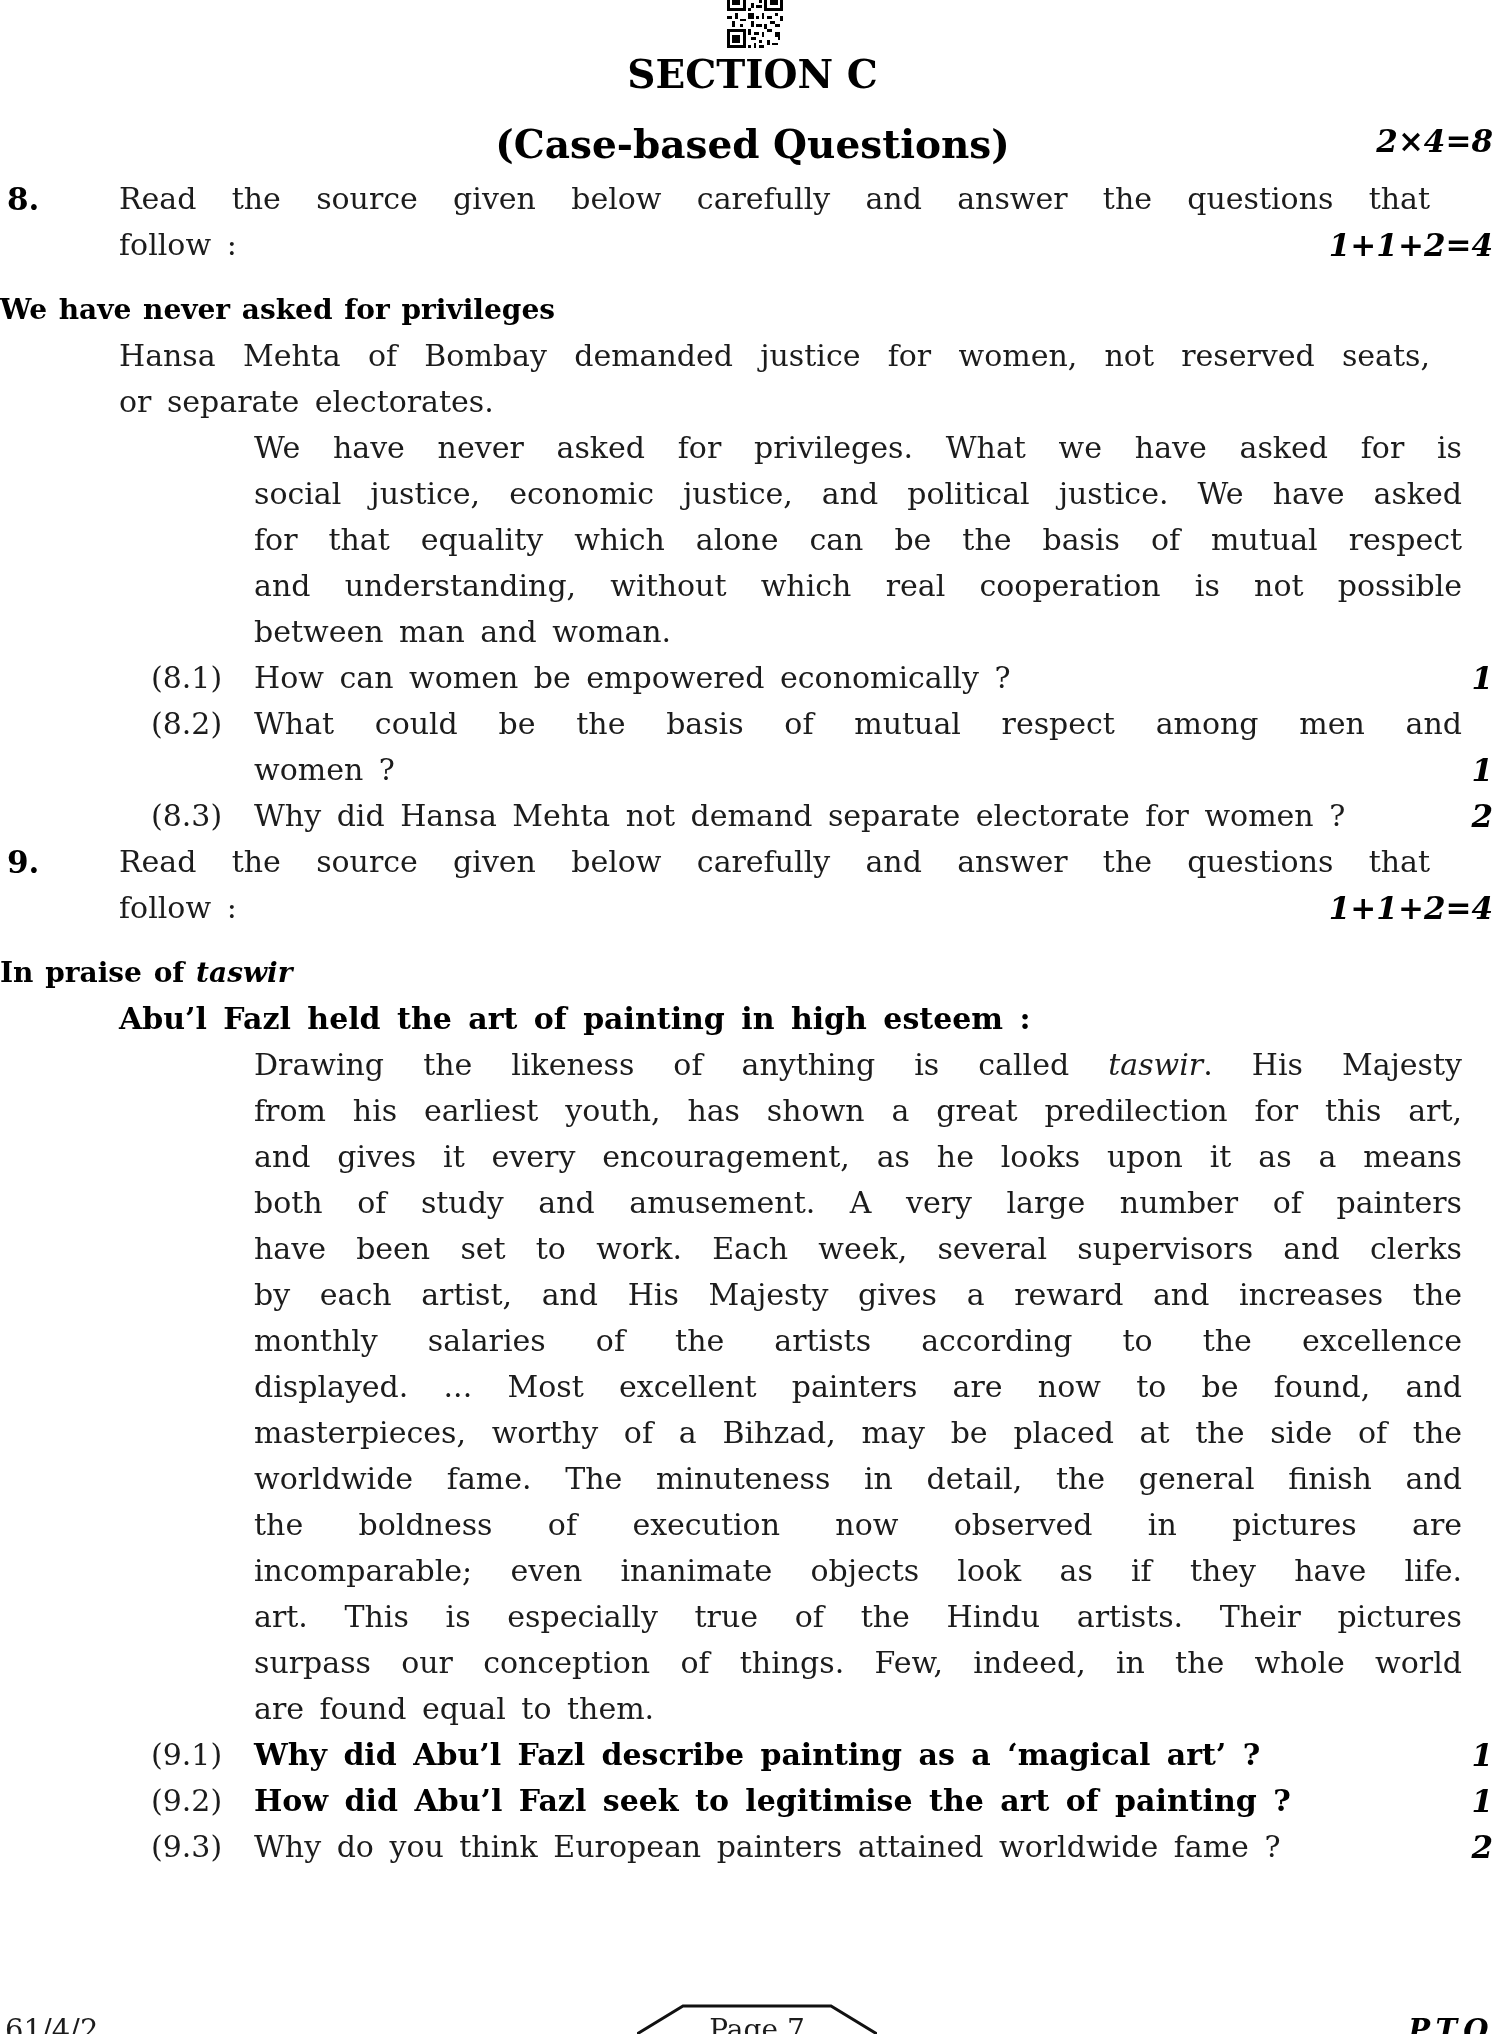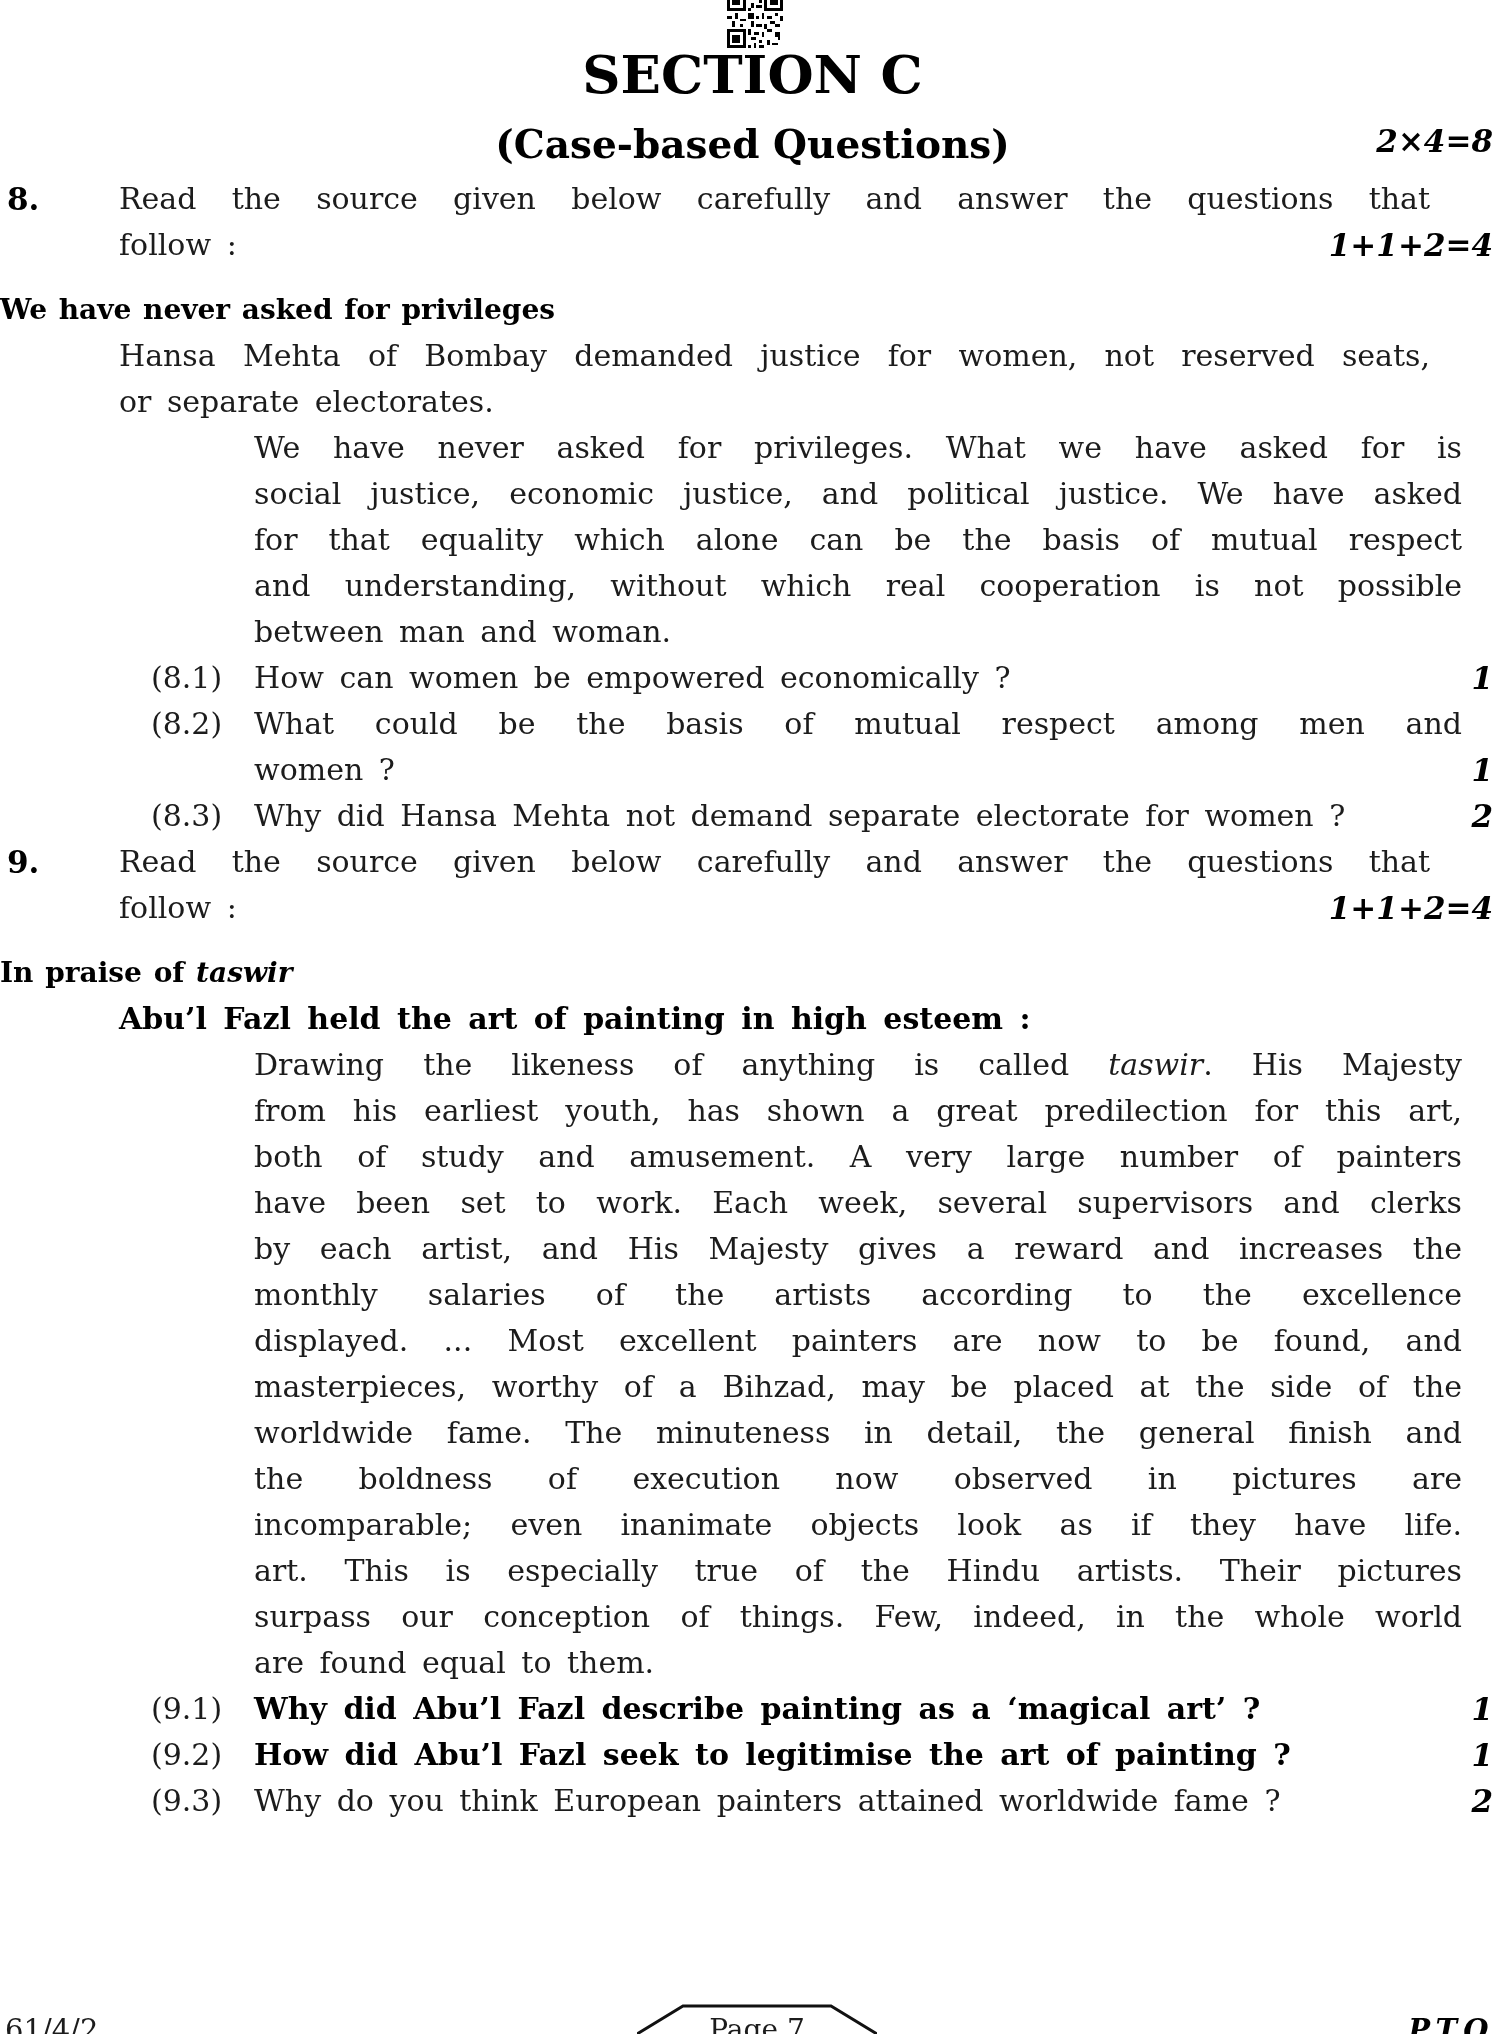--- a/index.html
+++ b/index.html
@@ -9,21 +9,21 @@
     margin:0 auto;
     background:#ffffff;
     overflow:hidden;
     font-family:"DejaVu Serif","Liberation Serif",serif;
     color:#1c1c1c;
   }
   .qr-row { position:relative; height:48px; }
   .qr-row svg { position:absolute; left:727px; top:-8px; }
   .section-title {
     margin-top:2px; text-align:center;
-    font-size:53px; font-weight:bold; line-height:48px; color:#000;
+    font-size:39px; font-weight:bold; line-height:48px; color:#000;
   }
   .subtitle-row {
     position:relative; margin-top:20px;
     text-align:center; font-size:39px; font-weight:bold; line-height:52px; color:#000;
   }
   .subtitle-row .marks { bottom:6px; top:auto; }
   .content { margin-top:6px; }
   .row {
     position:relative; display:flex;
     width:1505px; box-sizing:border-box;
@@ -218,20 +218,25 @@
       <div class="tx2 jl">Drawing the likeness of anything is called <i>taswir</i>. His Majesty</div>
     </div>
     <div class="row">
       <div class="g1"></div>
         <div class="g2"></div>
       <div class="tx2 jl">from his earliest youth, has shown a great predilection for this art,</div>
     </div>
     <div class="row">
       <div class="g1"></div>
         <div class="g2"></div>
+      <div class="tx2 jl">and gives it every encouragement, as he looks upon it as a means</div>
+    </div>
+    <div class="row">
+      <div class="g1"></div>
+        <div class="g2"></div>
       <div class="tx2 jl">both of study and amusement. A very large number of painters</div>
     </div>
     <div class="row">
       <div class="g1"></div>
         <div class="g2"></div>
       <div class="tx2 jl">have been set to work. Each week, several supervisors and clerks</div>
     </div>
     <div class="row">
       <div class="g1"></div>
         <div class="g2"></div>

